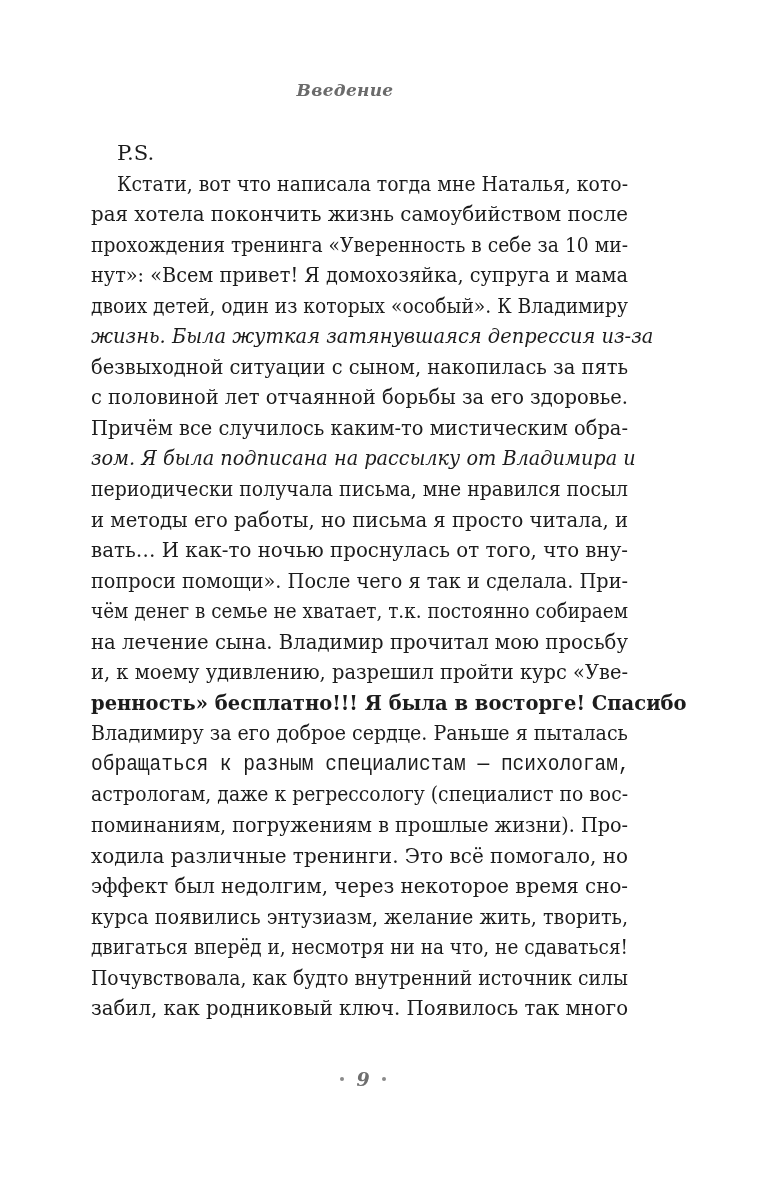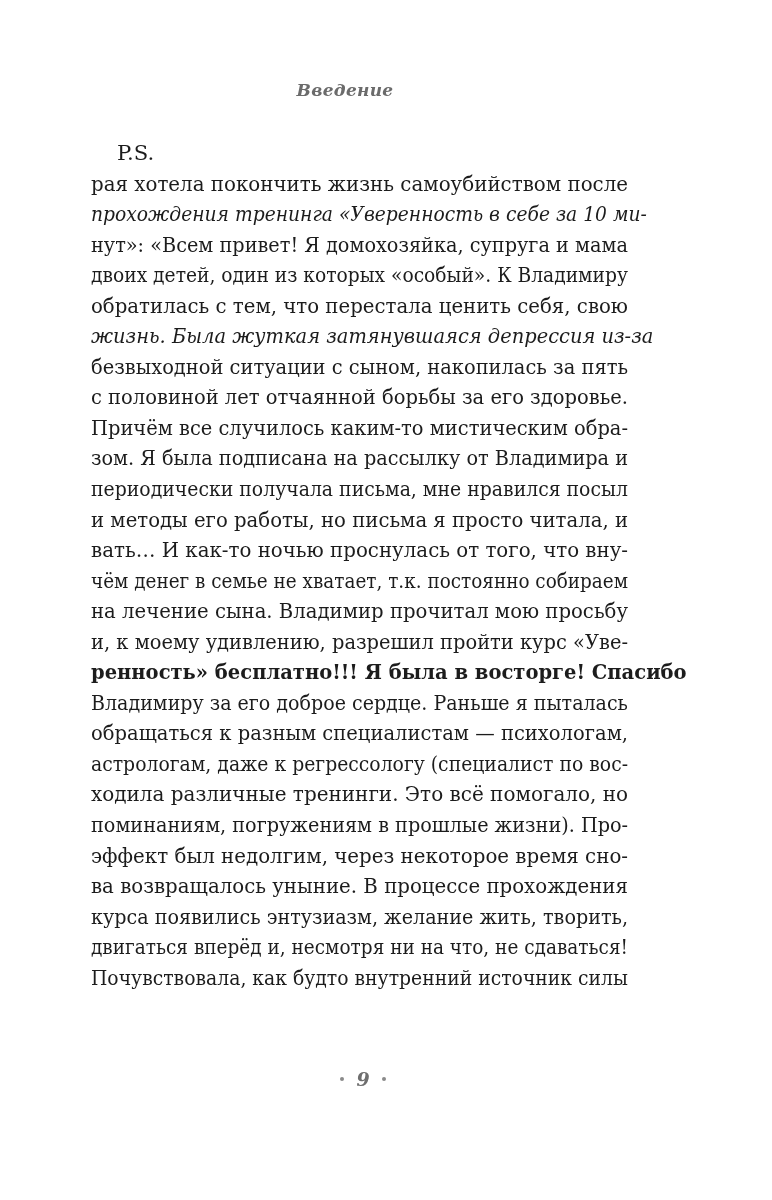--- a/index.html
+++ b/index.html
@@ -82,45 +82,46 @@
     }
   </style>
 </head>
 <body>
 
 <div class="page">
   <div class="running-head">Введение</div>
 
   <div class="body-text" id="body-text">
       <span class="line indent short" style="white-space: nowrap;"><span style="white-space: nowrap; font: inherit;">P.S.</span></span>
+      <span class="line indent" style="white-space: nowrap;"><span style="white-space: nowrap; font: inherit; display: inline-block; transform-origin: left center; transform: scaleX(0.8881); width: 575.406px;">Кстати, вот что написала тогда мне Наталья, кото-</span></span>
       <span class="line" style="white-space: nowrap;"><span style="white-space: nowrap; font: inherit; display: inline-block; transform-origin: left center; transform: scaleX(0.9352); width: 574.203px;">рая хотела покончить жизнь самоубийством после</span></span>
-      <span class="line" style="white-space: nowrap; font-style: italic;"><span style="white-space: nowrap; font: inherit; display: inline-block; transform-origin: left center; transform: scaleX(0.8826); width: 608.406px;">прохождения тренинга «Уверенность в себе за 10 ми-</span></span>
+      <span class="line" style="white-space: nowrap;"><span style="white-space: nowrap; font: inherit; display: inline-block; transform-origin: left center; transform: scaleX(0.8826); width: 608.406px;">прохождения тренинга «Уверенность в себе за 10 ми-</span></span>
       <span class="line" style="white-space: nowrap;"><span style="white-space: nowrap; font: inherit; display: inline-block; transform-origin: left center; transform: scaleX(0.9093); width: 590.562px;">нут»: «Всем привет! Я домохозяйка, супруга и мама</span></span>
       <span class="line" style="white-space: nowrap;"><span style="white-space: nowrap; font: inherit; display: inline-block; transform-origin: left center; transform: scaleX(0.8805); width: 609.859px;">двоих детей, один из которых «особый». К Владимиру</span></span>
-      <span class="line" style="white-space: nowrap;"><span style="white-space: nowrap; font: inherit; display: inline-block; transform-origin: left center; transform: scaleX(0.9307); width: 577.016px;">обратилась с тем, что перестала ценить себя, свою</span></span>
       <span class="line" style="white-space: nowrap; font-style: italic;"><span style="white-space: nowrap; font: inherit; display: inline-block; transform-origin: left center; transform: scaleX(0.9172); width: 585.453px;">жизнь. Была жуткая затянувшаяся депрессия из-за</span></span>
       <span class="line" style="white-space: nowrap;"><span style="white-space: nowrap; font: inherit; display: inline-block; transform-origin: left center; transform: scaleX(0.917); width: 585.594px;">безвыходной ситуации с сыном, накопилась за пять</span></span>
       <span class="line" style="white-space: nowrap;"><span style="white-space: nowrap; font: inherit; display: inline-block; transform-origin: left center; transform: scaleX(0.92); width: 583.703px;">с половиной лет отчаянной борьбы за его здоровье.</span></span>
       <span class="line" style="white-space: nowrap;"><span style="white-space: nowrap; font: inherit; display: inline-block; transform-origin: left center; transform: scaleX(0.9171); width: 585.531px;">Причём все случилось каким-то мистическим обра-</span></span>
-      <span class="line" style="white-space: nowrap;"><span style="white-space: nowrap; font: inherit; display: inline-block; transform-origin: left center; transform: scaleX(0.9093); width: 590.594px;">зом. Я была подписана на рассылку от Владимира и</span></span>
+      <span class="line" style="white-space: nowrap; font-style: italic;"><span style="white-space: nowrap; font: inherit; display: inline-block; transform-origin: left center; transform: scaleX(0.9093); width: 590.594px;">зом. Я была подписана на рассылку от Владимира и</span></span>
       <span class="line" style="white-space: nowrap;"><span style="white-space: nowrap; font: inherit; display: inline-block; transform-origin: left center; transform: scaleX(0.889); width: 604.016px;">периодически получала письма, мне нравился посыл</span></span>
       <span class="line" style="white-space: nowrap;"><span style="white-space: nowrap; font: inherit; display: inline-block; transform-origin: left center; transform: scaleX(0.9278); width: 578.781px;">и методы его работы, но письма я просто читала, и</span></span>
       <span class="line" style="white-space: nowrap;"><span style="white-space: nowrap; font: inherit; display: inline-block; transform-origin: left center; transform: scaleX(0.9338); width: 575.078px;">вать… И как-то ночью проснулась от того, что вну-</span></span>
+      <span class="line" style="white-space: nowrap;"><span style="white-space: nowrap; font: inherit; display: inline-block; transform-origin: left center; transform: scaleX(0.9085); width: 591.094px;">попроси помощи». После чего я так и сделала. При-</span></span>
       <span class="line" style="white-space: nowrap;"><span style="white-space: nowrap; font: inherit; display: inline-block; transform-origin: left center; transform: scaleX(0.8684); width: 618.391px;">чём денег в семье не хватает, т.к. постоянно собираем</span></span>
       <span class="line" style="white-space: nowrap;"><span style="white-space: nowrap; font: inherit; display: inline-block; transform-origin: left center; transform: scaleX(0.9277); width: 578.844px;">на лечение сына. Владимир прочитал мою просьбу</span></span>
       <span class="line" style="white-space: nowrap;"><span style="white-space: nowrap; font: inherit; display: inline-block; transform-origin: left center; transform: scaleX(0.9171); width: 585.531px;">и, к моему удивлению, разрешил пройти курс «Уве-</span></span>
       <span class="line" style="white-space: nowrap; font-weight: bold;"><span style="white-space: nowrap; font: inherit; display: inline-block; transform-origin: left center; transform: scaleX(0.921); width: 583.078px;">ренность» бесплатно!!! Я была в восторге! Спасибо</span></span>
       <span class="line" style="white-space: nowrap;"><span style="white-space: nowrap; font: inherit; display: inline-block; transform-origin: left center; transform: scaleX(0.8987); width: 597.5px;">Владимиру за его доброе сердце. Раньше я пыталась</span></span>
-      <span class="line" style="white-space: nowrap;"><span style="white-space: nowrap; font: inherit; display: inline-block; transform-origin: left center; transform: scaleX(0.9211); width: 583.016px;">обращаться к разным специалистам — психологам,</span></span>
+      <span class="line" style="white-space: nowrap; font-family: Liberation Mono, monospace;"><span style="white-space: nowrap; font: inherit; display: inline-block; transform-origin: left center; transform: scaleX(0.9211); width: 583.016px;">обращаться к разным специалистам — психологам,</span></span>
       <span class="line" style="white-space: nowrap;"><span style="white-space: nowrap; font: inherit; display: inline-block; transform-origin: left center; transform: scaleX(0.8868); width: 605.562px;">астрологам, даже к регрессологу (специалист по вос-</span></span>
+      <span class="line" style="white-space: nowrap;"><span style="white-space: nowrap; font: inherit; display: inline-block; transform-origin: left center; transform: scaleX(0.9069); width: 592.156px;">поминаниям, погружениям в прошлые жизни). Про-</span></span>
       <span class="line" style="white-space: nowrap;"><span style="white-space: nowrap; font: inherit; display: inline-block; transform-origin: left center; transform: scaleX(0.942); width: 570.078px;">ходила различные тренинги. Это всё помогало, но</span></span>
-      <span class="line" style="white-space: nowrap;"><span style="white-space: nowrap; font: inherit; display: inline-block; transform-origin: left center; transform: scaleX(0.9069); width: 592.156px;">поминаниям, погружениям в прошлые жизни). Про-</span></span>
       <span class="line" style="white-space: nowrap;"><span style="white-space: nowrap; font: inherit; display: inline-block; transform-origin: left center; transform: scaleX(0.935); width: 574.359px;">эффект был недолгим, через некоторое время сно-</span></span>
-      <span class="line" style="white-space: nowrap;"><span style="white-space: nowrap; font: inherit; display: inline-block; transform-origin: left center; transform: scaleX(0.9326); width: 575.797px;">ва возвращалось уныние. В процессе прохождения</span></span>
       <span class="line" style="white-space: nowrap;"><span style="white-space: nowrap; font: inherit; display: inline-block; transform-origin: left center; transform: scaleX(0.9032); width: 594.578px;">курса появились энтузиазм, желание жить, творить,</span></span>
       <span class="line" style="white-space: nowrap;"><span style="white-space: nowrap; font: inherit; display: inline-block; transform-origin: left center; transform: scaleX(0.8715); width: 616.188px;">двигаться вперёд и, несмотря ни на что, не сдаваться!</span></span>
       <span class="line" style="white-space: nowrap;"><span style="white-space: nowrap; font: inherit; display: inline-block; transform-origin: left center; transform: scaleX(0.8862); width: 605.938px;">Почувствовала, как будто внутренний источник силы</span></span>
+      <span class="line" style="white-space: nowrap;"><span style="white-space: nowrap; font: inherit; display: inline-block; transform-origin: left center; transform: scaleX(0.9286); width: 578.281px;">забил, как родниковый ключ. Появилось так много</span></span>
     </div>
 
   <div class="folio">
     <span class="dot"></span><span>9</span><span class="dot"></span>
   </div>
 </div>
 
 </body></html>

